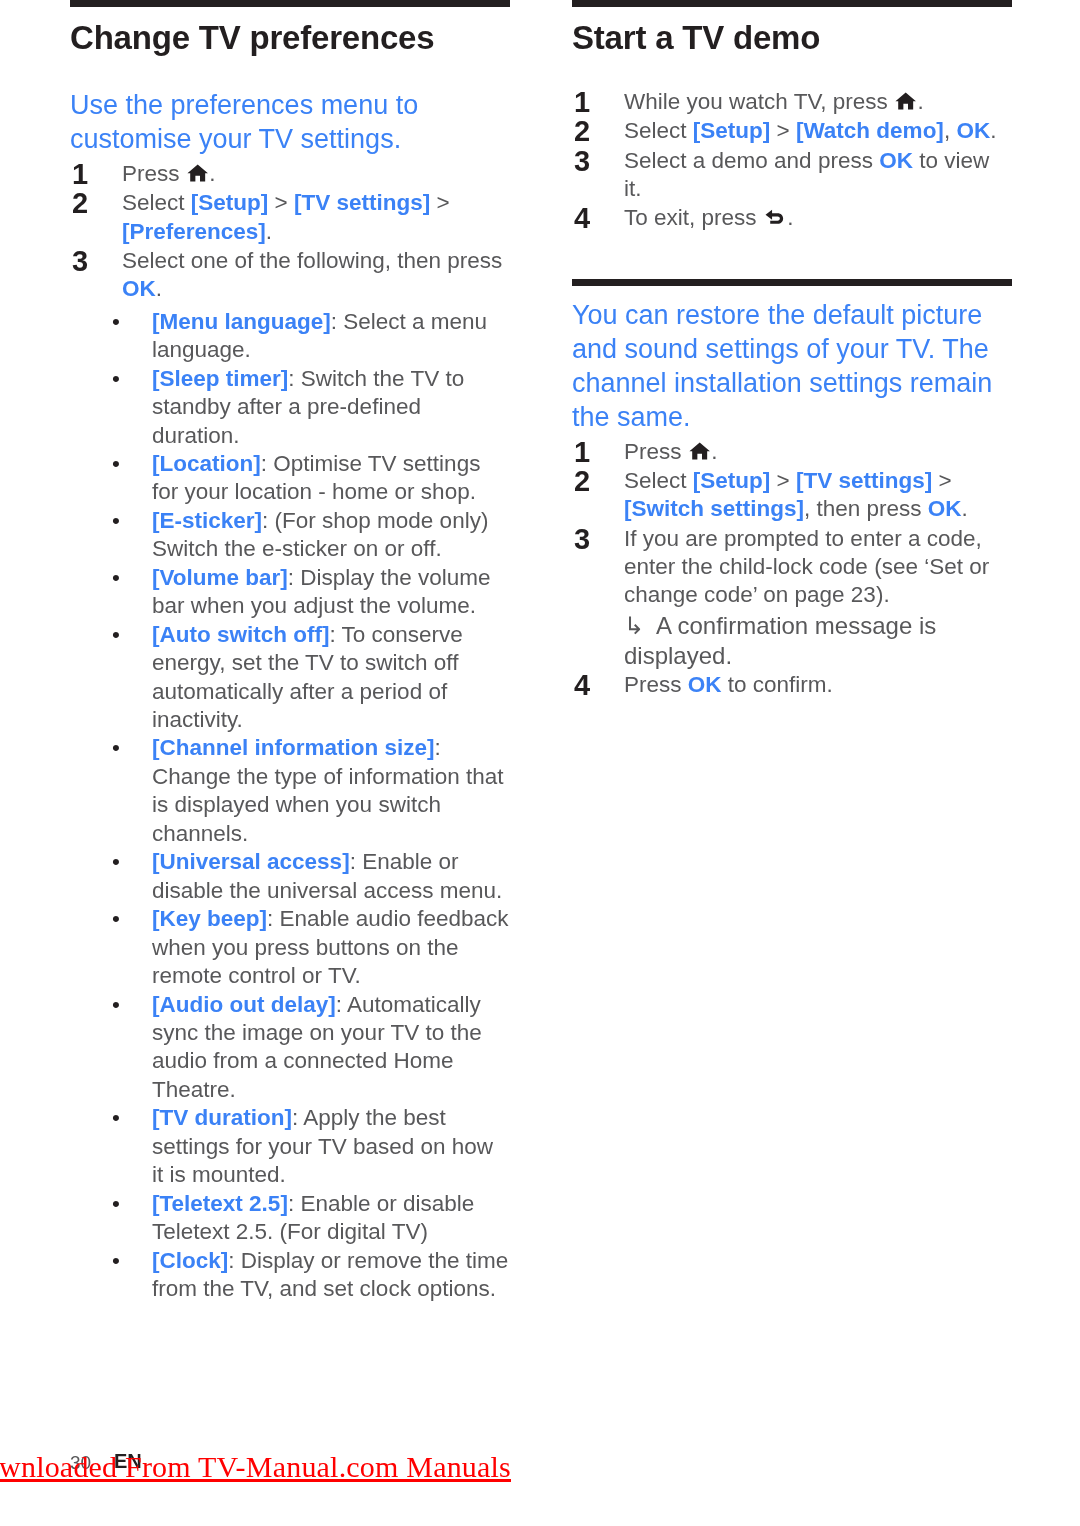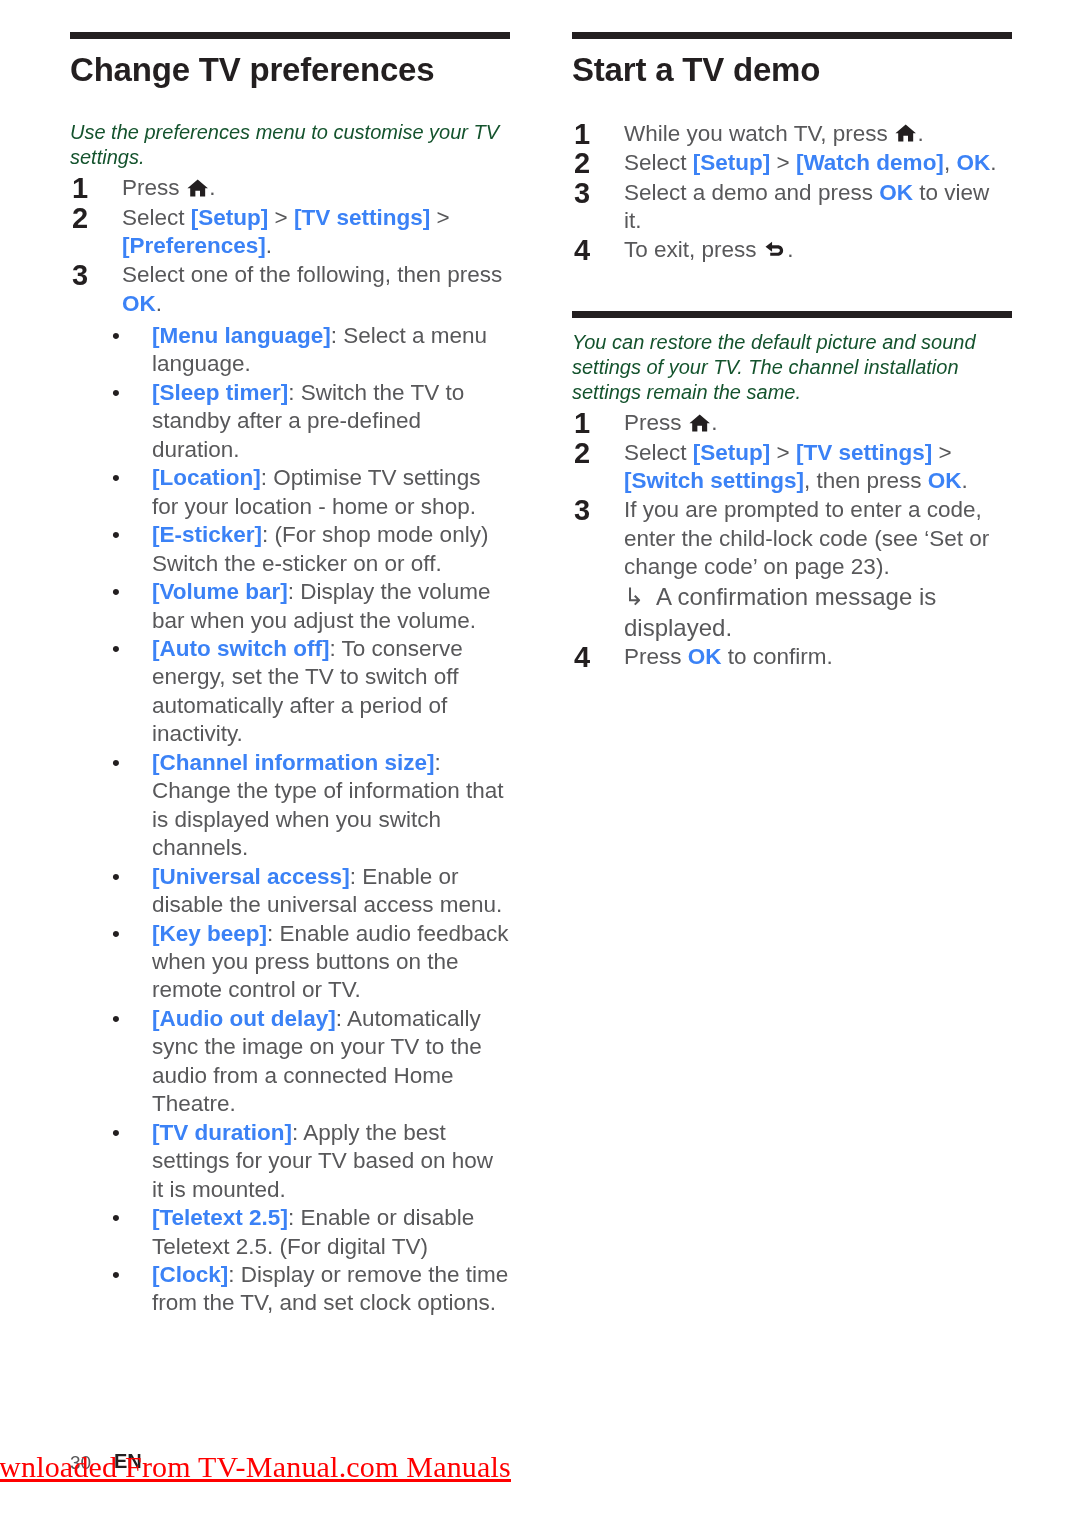--- a/index.html
+++ b/index.html
@@ -21,44 +21,43 @@
     height: 1526px;
     overflow: hidden;
   }
   .col {
     position: absolute;
     top: 0;
   }
   .col-left  { left: 70px;  width: 440px; }
   .col-right { left: 572px; width: 440px; }
 
-  .section { margin-bottom: 0; margin-top: 32px; }
+  .section { margin-bottom: 0; }
 
   .rule {
     height: 7px;
     background: #231f20;
     margin-bottom: 12px;
   }
   .rule.spaced-top { margin-top: 46px; }
 
   h1.heading {
     font-size: 33px;
     line-height: 1.18;
     font-weight: bold;
     color: #231f20;
     margin: 0 0 30px 0;
     letter-spacing: -0.2px;
   }
 
   p.intro {
-    font-size: 20px;
-    line-height: 1.26;
-    color: #14532d;
+    font-size: 27px;
+    line-height: 1.26;
+    color: #3b82f6;
     margin: 0 0 4px 0;
-    font-style: italic;
   }
 
   ol.steps {
     list-style: none;
     margin: 0;
     padding: 0;
   }
   ol.steps > li {
     position: relative;
     padding-left: 52px;

